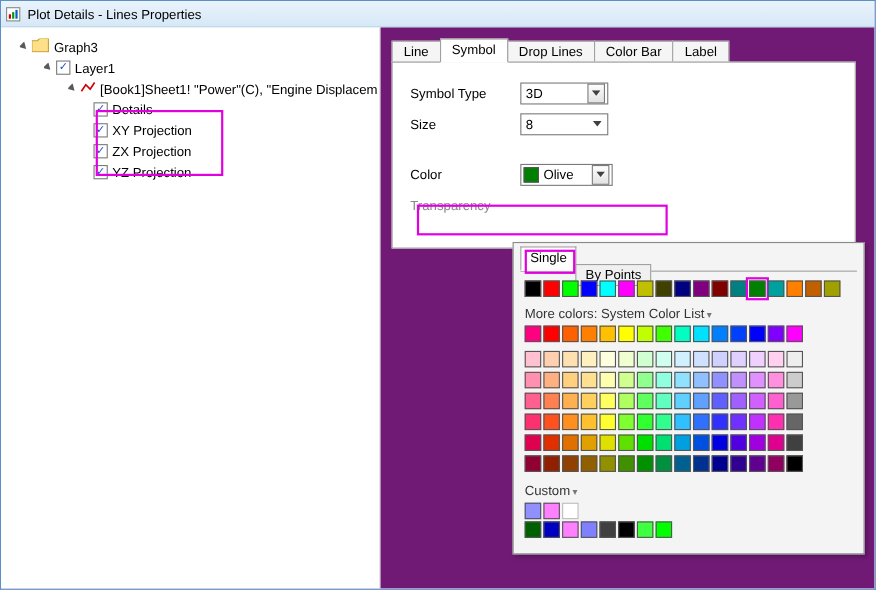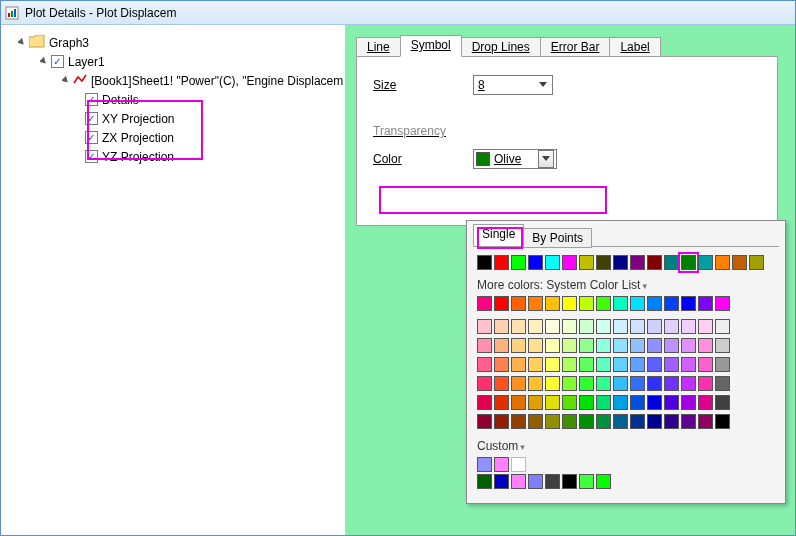--- a/index.html
+++ b/index.html
@@ -65,24 +65,23 @@
   }
   .checkbox .tick { color: #1a4fd6; font-size:10px; line-height:1; }
   .tree-label { }
   .highlight-box {
     position: absolute;
     border: 2px solid #e000e0;
   }
   .hl1 { left: 86px; top: 75px; width: 116px; height: 60px; }
   .right-panel {
     flex: 1;
-    background: #86efac;
+    background: #701a75;
     padding: 10px 0 0 10px;
     position: relative;
-    text-decoration: underline;
   }
   .tabs {
     display: flex;
     position: relative;
     height: 22px;
   }
   .tab {
     border: 1px solid #a0a0a0;
     background: #f5f5f5;
     padding: 2px 10px 0 10px;
@@ -167,21 +166,21 @@
     display:flex;
     height:22px;
     border-bottom:1px solid #a0a0a0;
     align-items:flex-end;
   }
   .cp-tab {
     border:1px solid #a0a0a0;
     padding:2px 8px 0 8px;
     background:#f0f0f0;
     margin-right:-1px;
-    position:relative; top:2px;
+    position:relative; top:14px;
     height:20px;
   }
   .cp-tab.active {
     background:#fdfdfd;
     border-bottom:1px solid #fdfdfd;
     height:22px;
     top:0;
   }
   .hl-single {
     position:absolute;
@@ -223,21 +222,21 @@
 
 <div class="titlebar">
   <span class="app-icon">
     <svg width="14" height="14">
         <rect x="1" y="1" width="12" height="12" fill="#fff" stroke="#888"></rect>
         <rect x="3" y="7" width="2" height="4" fill="#d00000"></rect>
         <rect x="6" y="5" width="2" height="6" fill="#00a000"></rect>
         <rect x="9" y="3" width="2" height="8" fill="#0060d0"></rect>
       </svg>
   </span>
-  <span class="title">Plot Details - Plot Displacem</span>
+  <span class="title">Plot Details - Lines Properties</span>
 </div>
 
 <div class="body-area">
   <div class="left-panel">
     <div class="tree">
       <div class="tree-row indent-0">
         <span class="expander">
             <svg width="9" height="9">
               <path d="M1 1 L7 4.5 L1 8 Z" fill="#595959" transform="rotate(45 4 4)"></path>
             </svg>
@@ -295,50 +294,61 @@
       </div>
     </div>
     <div class="highlight-box hl1"></div>
   </div>
 
   <div class="right-panel">
     <div class="tabs">
       <div class="tab">Line</div>
       <div class="tab active">Symbol</div>
       <div class="tab">Drop Lines</div>
-      <div class="tab">Error Bar</div>
+      <div class="tab">Color Bar</div>
       <div class="tab">Label</div>
     </div>
     <div class="tab-panel">
+      <div class="form-row">
+        <span class="form-label">Symbol Type</span>
+        <div class="combo">
+          <span class="combo-text">3D</span>
+          <span class="combo-btn">
+              <svg width="8" height="6">
+                <path d="M0 0 L8 0 L4 5 Z" fill="#404040"></path>
+              </svg>
+            </span>
+        </div>
+      </div>
       <div class="form-row">
         <span class="form-label">Size</span>
         <div class="combo" style="width:80px">
           <span class="combo-text">8</span>
           <span class="combo-arrow">
               <svg width="8" height="6">
                 <path d="M0 0 L8 0 L4 5 Z" fill="#404040"></path>
               </svg>
             </span>
         </div>
       </div>
       <div style="height:18px"></div>
-      <div class="form-row">
-        <span class="form-label disabled">Transparency</span>
-      </div>
       <div class="form-row">
         <span class="form-label">Color</span>
         <div class="combo color-combo">
           <span class="color-swatch" style="background:#008000"></span>
           <span class="combo-text">Olive</span>
           <span class="combo-btn">
               <svg width="8" height="6">
                 <path d="M0 0 L8 0 L4 5 Z" fill="#404040"></path>
               </svg>
             </span>
         </div>
+      </div>
+      <div class="form-row">
+        <span class="form-label disabled">Transparency</span>
       </div>
     </div>
   </div>
 </div>
 
 <div class="hl-color-row"></div>
 
 <div class="color-popup">
   <div class="cp-tabs" style="position:relative">
     <div class="cp-tab active">Single</div>

